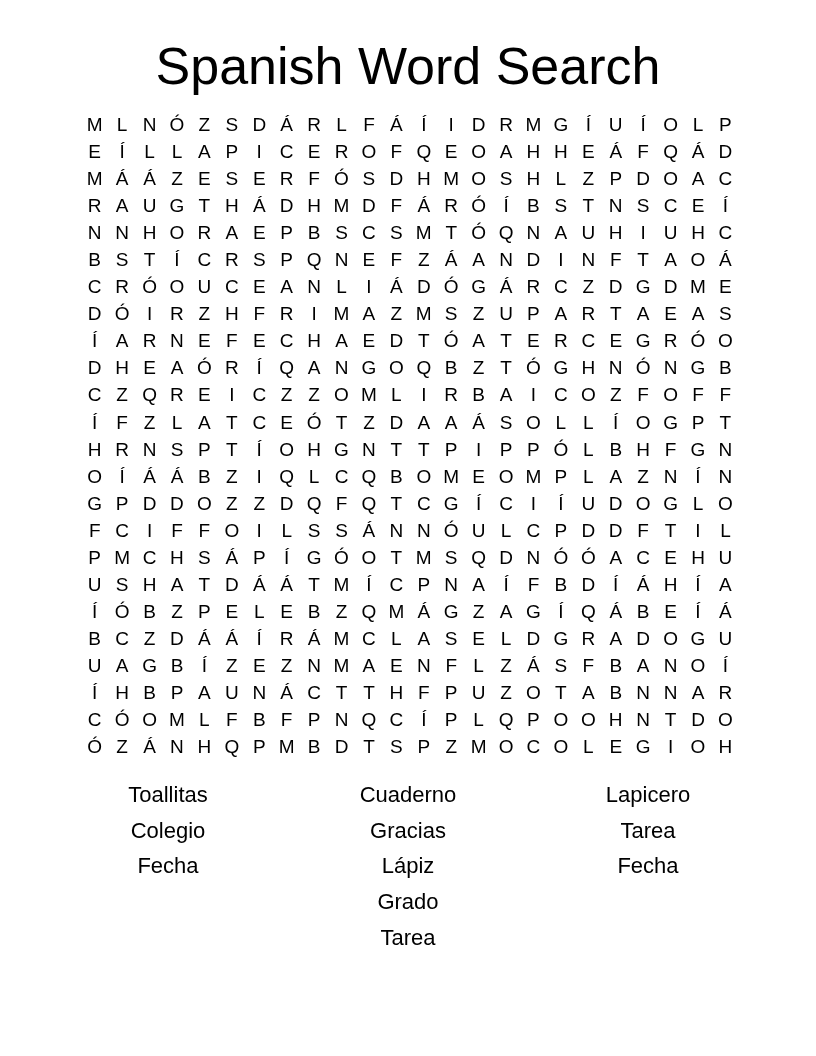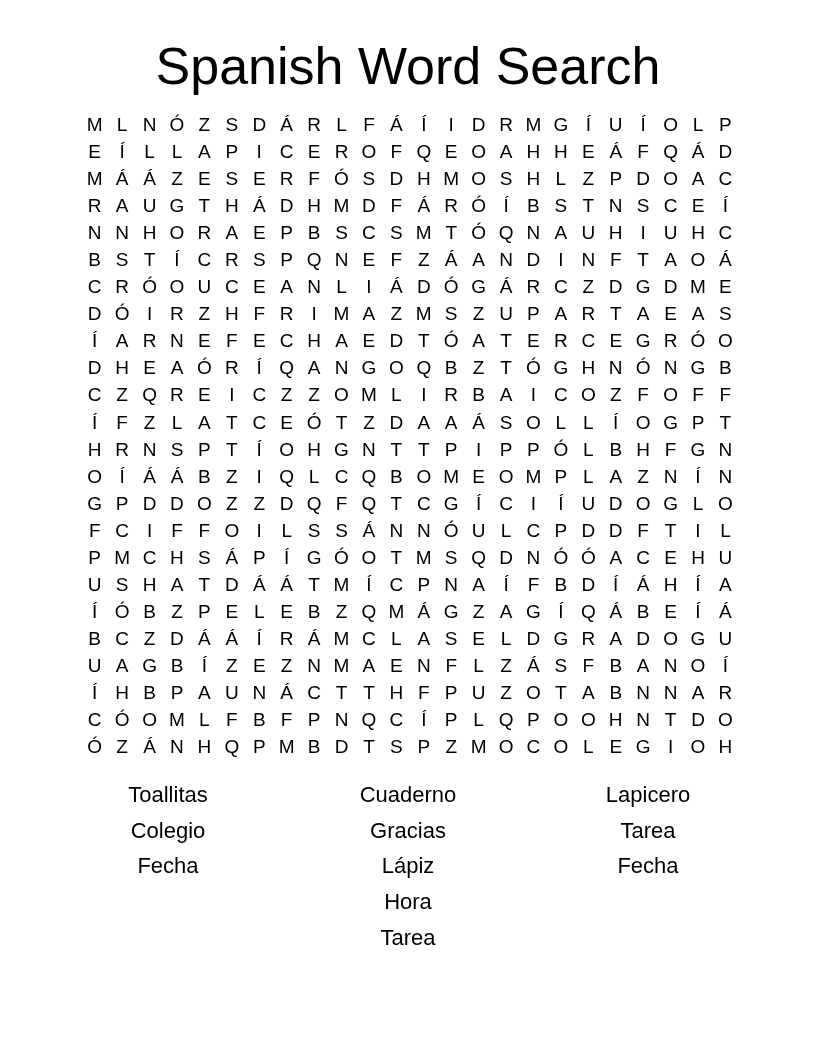--- a/index.html
+++ b/index.html
@@ -696,21 +696,21 @@
   <div class="word-list">
     <div class="word-col">
         <div class="word">Toallitas</div>
         <div class="word">Colegio</div>
         <div class="word">Fecha</div>
       </div>
     <div class="word-col">
         <div class="word">Cuaderno</div>
         <div class="word">Gracias</div>
         <div class="word">Lápiz</div>
-        <div class="word">Hora</div>
+        <div class="word">Grado</div>
         <div class="word">Tarea</div>
       </div>
     <div class="word-col">
         <div class="word">Lapicero</div>
         <div class="word">Tarea</div>
         <div class="word">Fecha</div>
       </div>
   </div>
 </div>
 

